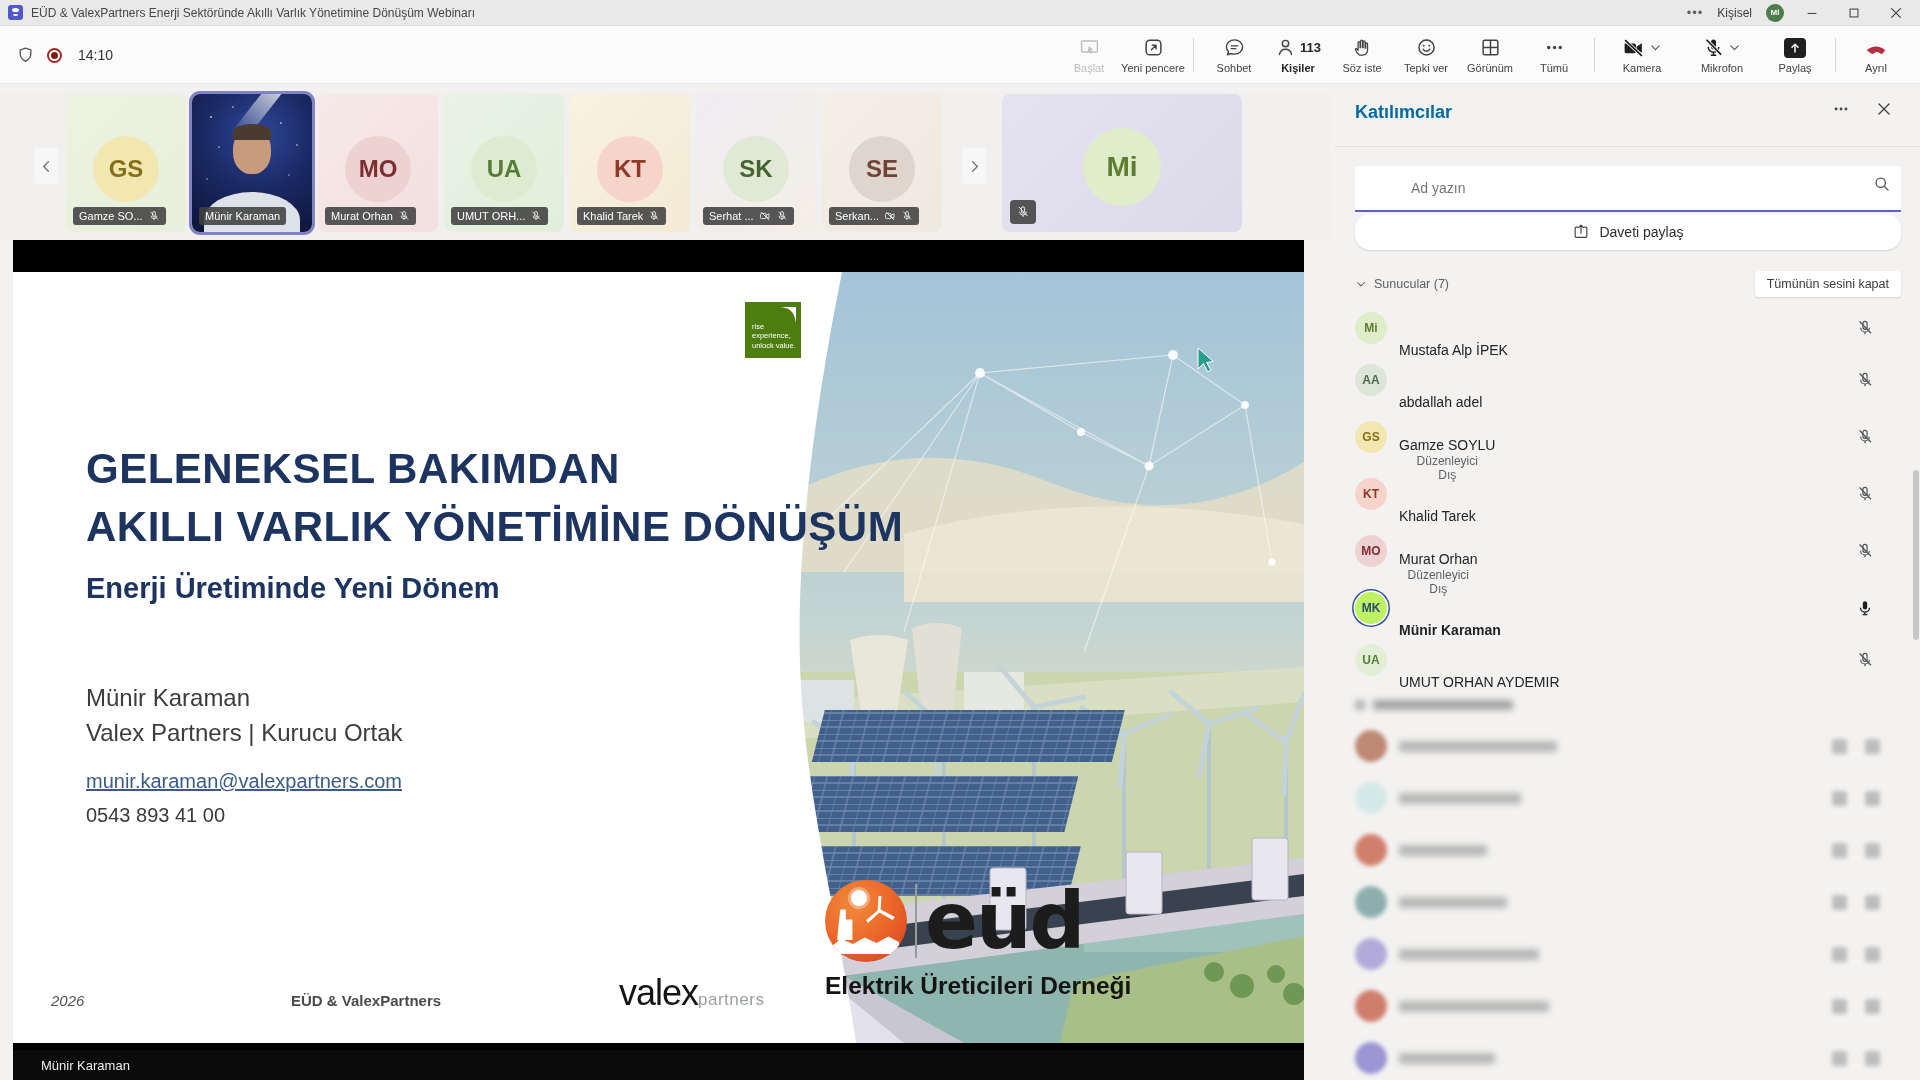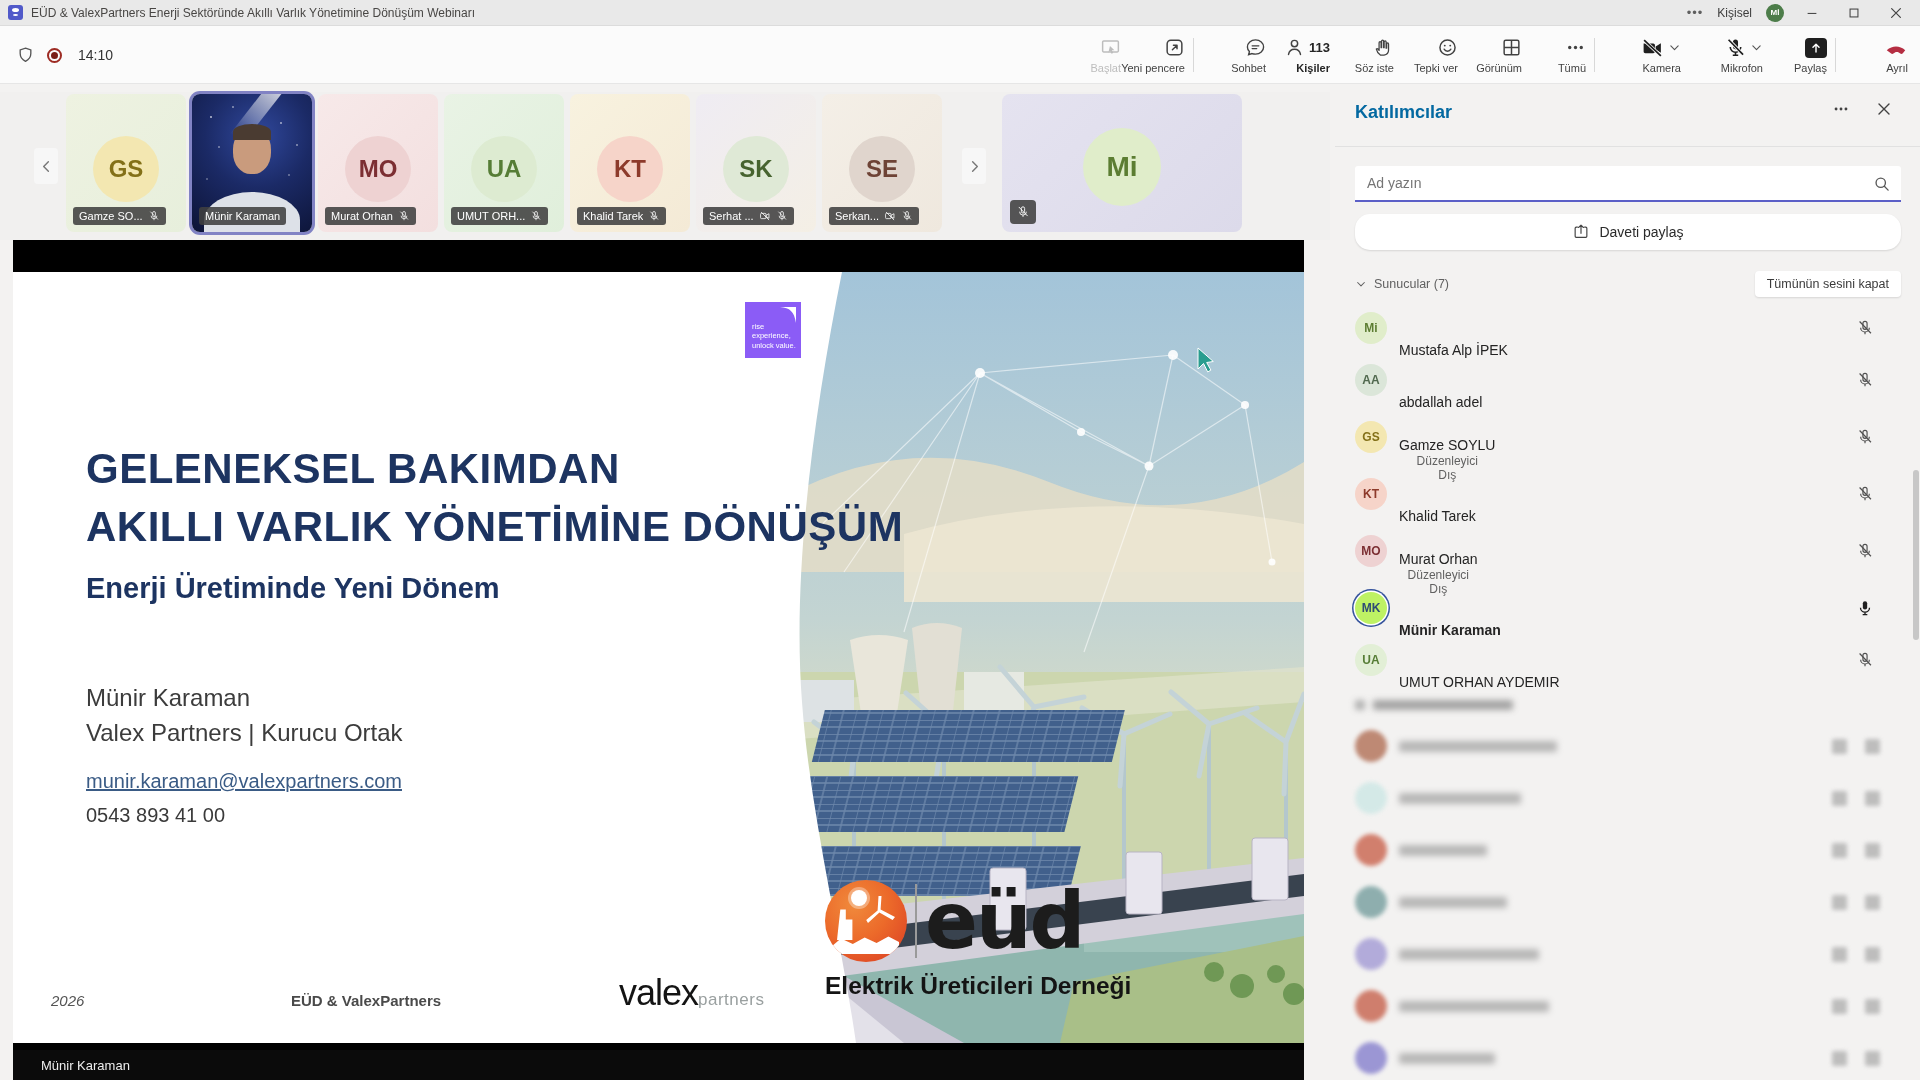--- a/index.html
+++ b/index.html
@@ -17,21 +17,21 @@
   .tb-avatar { width:18px; height:18px; border-radius:50%; background:#4d7d4a; color:#fff; font-size:8px; font-weight:bold; display:flex; align-items:center; justify-content:center; }
   .winbtn { width:28px; height:20px; display:flex; align-items:center; justify-content:center; color:#444; font-size:12px; }
 
   
   .toolbar { position:absolute; left:0; top:26px; width:1920px; height:58px; background:#fbfbfb; border-bottom:1px solid #e6e6e6; }
   .tlb-left { position:absolute; left:16px; top:0; height:58px; display:flex; align-items:center; gap:12px; }
   .rec-ring { width:15px; height:15px; border:2px solid #9d2b23; border-radius:50%; display:flex; align-items:center; justify-content:center; }
   .rec-dot { width:7px; height:7px; background:#7a1d16; border-radius:50%; }
   .timer { font-size:14px; color:#333; margin-left:4px; }
   .tlb-right { position:absolute; right:12px; top:0; height:58px; display:flex; align-items:center; }
-  .tool { display:flex; flex-direction:column; align-items:flex-end; justify-content:center; width:64px; gap:3px; color:#424242; }
+  .tool { display:flex; flex-direction:column; align-items:center; justify-content:center; width:64px; gap:3px; color:#424242; }
   .tool .lbl { font-size:11px; color:#424242; white-space:nowrap; }
   .tool.disabled, .tool.disabled .lbl { color:#bdbdbd; }
   .tool.active .lbl { font-weight:bold; color:#252525; }
   .tool-iconrow { display:flex; align-items:center; gap:4px; height:22px; }
   .cnt { font-size:13px; font-weight:bold; color:#252525; }
   .tdiv { width:1px; height:34px; background:#d8d8d8; margin:0 8px; }
   .chev { color:#555; }
   .share-box { width:22px; height:20px; background:#1f1f1f; border-radius:4px; display:flex; align-items:center; justify-content:center; }
   .leave .lbl { color:#404040; }
   svg.ic { display:block; }
@@ -52,21 +52,21 @@
   .v-head { position:absolute; left:50%; top:34px; transform:translateX(-50%); width:38px; height:46px; background:#c99b7d; border-radius:46%; }
   .v-hair { position:absolute; left:50%; top:30px; transform:translateX(-50%); width:38px; height:16px; background:#4a3b31; border-radius:50% 50% 0 0; }
   .wide-tile { position:absolute; left:1002px; top:2px; width:240px; height:138px; border-radius:8px; overflow:hidden; }
   .wide-tile .avat { position:absolute; left:50%; top:34px; transform:translateX(-50%); width:78px; height:78px; border-radius:50%; display:flex; align-items:center; justify-content:center; font-size:28px; font-weight:bold; }
   .badge { position:absolute; left:8px; bottom:8px; width:26px; height:24px; background:rgba(64,64,64,.88); border-radius:4px; color:#fff; display:flex; align-items:center; justify-content:center; }
 
   
   .stage { position:absolute; left:13px; top:240px; width:1291px; height:840px; background:#000; }
   .slide { position:absolute; left:0; top:32px; width:1291px; height:771px; background:#fff; overflow:hidden; }
   .illu { position:absolute; right:0; top:0; }
-  .rise-logo { position:absolute; left:732px; top:30px; width:56px; height:56px; background:#8b5cf6; color:#fff; font-size:7.5px; line-height:1.25; padding:20px 0 0 7px; }
+  .rise-logo { position:absolute; left:732px; top:30px; width:56px; height:56px; background:#4d7c0f; color:#fff; font-size:7.5px; line-height:1.25; padding:20px 0 0 7px; }
   .rise-corner { position:absolute; right:5px; top:5px; width:16px; height:16px; background:#fff; clip-path:path("M0 0 H16 V16 C14 4 10 1 0 0 Z"); }
   .s-title { position:absolute; left:73px; top:168px; font-size:42px; font-weight:bold; color:#1d3461; line-height:58px; letter-spacing:.5px; }
   .s-sub { position:absolute; left:73px; top:300px; font-size:29px; font-weight:bold; color:#1d3461; }
   .s-presenter { position:absolute; left:73px; top:408px; font-size:24px; color:#3c3c3c; line-height:35px; }
   .s-email { position:absolute; left:73px; top:498px; font-size:20px; color:#3a5b85; text-decoration:underline; }
   .s-phone { position:absolute; left:73px; top:532px; font-size:20px; color:#3a3a3a; }
   .s-year { position:absolute; left:38px; top:720px; font-size:15px; color:#555;font-style:italic; }
   .s-footcenter { position:absolute; left:278px; top:720px; font-size:15px; color:#4a4a4a; font-weight:bold; }
   .valex { position:absolute; left:606px; top:700px; display:flex; align-items:baseline; }
   .valex .v1 { font-size:36px; color:#141414; letter-spacing:-1px; }
@@ -82,21 +82,21 @@
   .eud-word { font-family:"DejaVu Sans", sans-serif; font-size:78px; font-weight:600; color:#1c1c1c; line-height:78px; letter-spacing:-2px; }
   .eud-tag { margin-top:10px; font-size:24.5px; font-weight:bold; color:#141414; white-space:nowrap; }
   .speakerbar { position:absolute; left:0; top:810px; width:1291px; height:30px; background:#0b0b0b; display:flex; align-items:center; }
   .speakerbar span { color:#ededed; font-size:13px; margin-left:28px; }
 
   
   .panel { position:absolute; left:1335px; top:84px; width:585px; height:996px; background:#f3f2f1; }
   .p-head { position:absolute; left:20px; top:18px; font-size:18px; font-weight:bold; color:#0369a1; }
   .p-head-actions { position:absolute; right:28px; top:16px; display:flex; gap:26px; align-items:center; color:#424242; }
   .p-divider { position:absolute; left:0; top:62px; width:585px; height:1px; background:#e1e1e1; }
-  .p-search { position:absolute; left:20px; top:82px; width:546px; height:36px; background:#fff; border:none; border-bottom:2px solid #5b5fc7; border-radius:3px 3px 0 0; }
+  .p-search { position:absolute; left:20px; top:82px; width:546px; height:46px; background:#fff; border:none; border-bottom:2px solid #5b5fc7; border-radius:3px 3px 0 0;padding-left:44px; }
   .p-search input { width:100%; height:100%; border:none; outline:none; background:transparent; font-size:14px; color:#333; padding:0 36px 0 12px; font-family:"Liberation Sans",sans-serif; }
   .p-search input::placeholder { color:#757575; }
   .p-search .sico { position:absolute; right:10px; top:9px; color:#585858; }
   .p-invite { position:absolute; left:20px; top:130px; width:546px; height:36px; background:#fff; border-radius:15px; box-shadow:0 1px 2px rgba(0,0,0,.12); display:flex; align-items:center; justify-content:center; gap:9px; font-size:14px; color:#2b2b2b; }
   .p-section { position:absolute; left:20px; top:186px; width:546px; height:28px; display:flex; align-items:center; }
   .p-sec-label { font-size:12.5px; color:#616161; margin-left:7px; }
   .p-muteall { margin-left:auto; background:#fff; border-radius:4px; box-shadow:0 1px 2px rgba(0,0,0,.12); font-size:12.5px; color:#3b3b3b; padding:6px 12px; }
   .p-rows { position:absolute; left:0; top:218px; width:585px; }
   .p-row { position:relative; height:52px; display:flex; align-items:center; padding-left:20px; }
   .p-row.tall { height:62px; }

